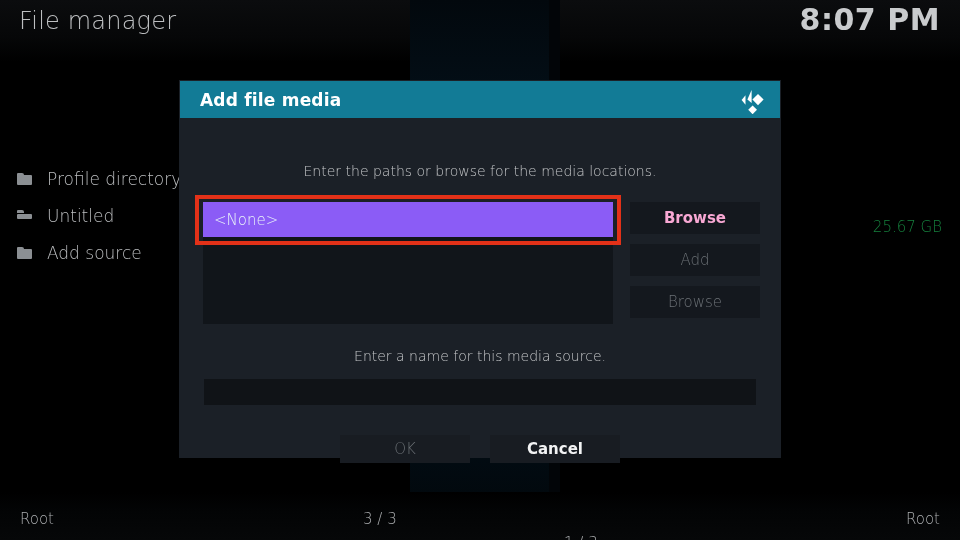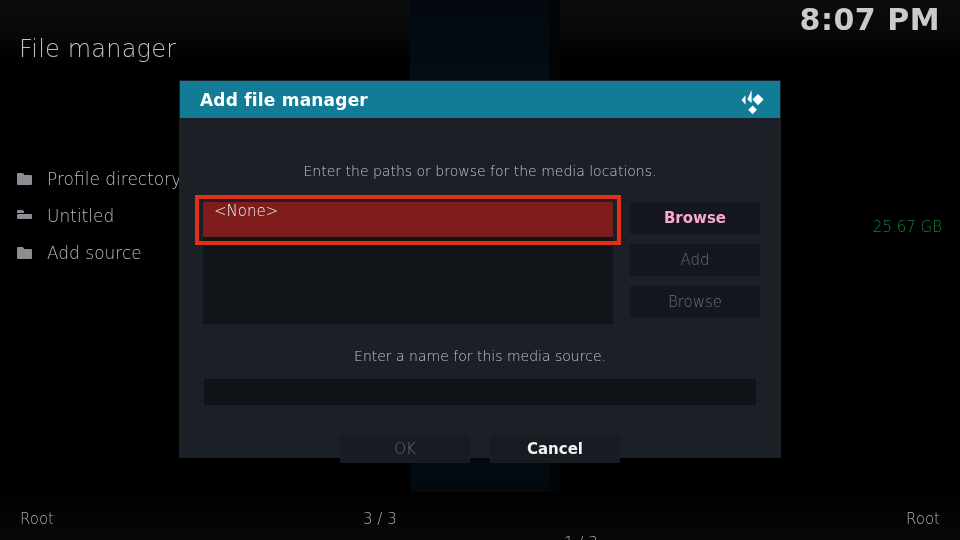--- a/index.html
+++ b/index.html
@@ -40,21 +40,20 @@
   }
 
   
   #window-title {
     position: absolute;
     left: 19px; top: 7px;
     font-size: 24px;
     font-weight: 300;
     color: #bdbfc1;
     letter-spacing: .2px;
-    margin-top: 28px;
   }
   #clock {
     position: absolute;
     right: 20px; top: 2px;
     font-size: 30px;
     font-weight: 700;
     color: #c9cbcd;
     letter-spacing: .5px;
   }
 
@@ -163,23 +162,23 @@
   #source-list {
     position: absolute;
     left: 23px; top: 84px;
     width: 410px; height: 122px;
     background: #11151a;
   }
   #source-item-none {
     position: absolute;
     left: 0; top: 0;
     width: 410px; height: 35px;
-    background: #7f1d1d;
-    display: flex;
-    align-items: flex-start;
+    background: #8b5cf6;
+    display: flex;
+    align-items: center;
     padding-left: 11px;
     font-size: 15px;
     font-weight: 300;
     color: #e9f4f8;
   }
   
   #highlight-box {
     position: absolute;
     left: 15px; top: 77px;
     width: 426px; height: 50px;
@@ -265,21 +264,21 @@
     <span class="file-label">Add source</span>
   </div>
 
 </div>
 
 <div id="size-readout">25.67 GB</div>
 
 <div id="dialog">
 
   <div id="dialog-header">
-    <span id="dialog-title">Add file manager</span>
+    <span id="dialog-title">Add file media</span>
     <span id="kodi-logo">
       <svg viewBox="0 0 28 28" width="28" height="28" aria-hidden="true">
         <polygon points="6.5,9.2 6.5,18.8 2.6,14" fill="#ffffff"></polygon>
         <polygon points="12.6,4.0 12.6,17.0 8.4,13.6" fill="#ffffff"></polygon>
         <polygon points="19.0,8.0 24.6,13.6 19.0,19.2 13.4,13.6" fill="#ffffff"></polygon>
         <polygon points="13.6,19.4 18.0,23.8 13.6,28.2 9.2,23.8" fill="#ffffff"></polygon>
       </svg>
     </span>
   </div>
 

